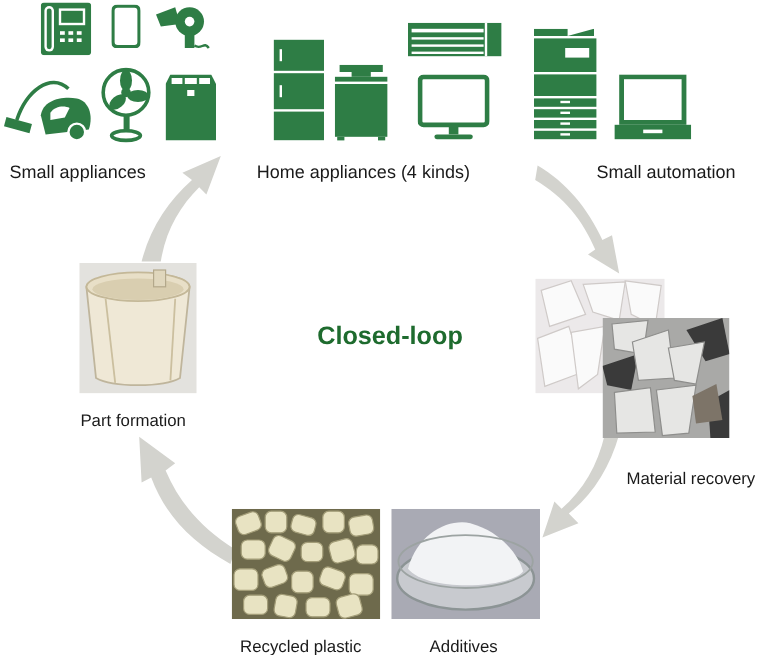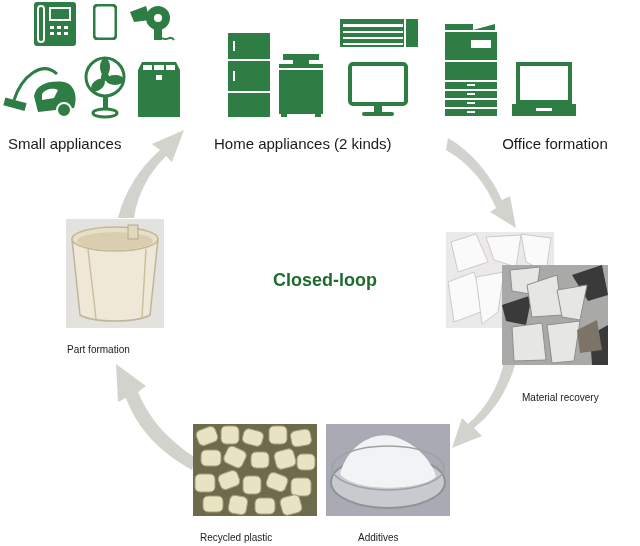--- a/index.html
+++ b/index.html
@@ -1,20 +1,20 @@
 <!DOCTYPE html>
 <html><head>
 <meta charset="utf-8">
 <style>
   html, body { margin:0; padding:0; background:#ffffff; }
   body { width:640px; height:546px; position:relative; overflow:hidden; font-family:"Liberation Sans", "DejaVu Sans", sans-serif; }
   .abs { position:absolute; }
   .label { position:absolute; color:#1a1a1a; font-size:15px; white-space:nowrap; text-align:center; line-height:20px; }
-  .label.small { font-size:10px;text-align:right; }
-  .title { position:absolute; color:#1e6b2e; font-weight:bold; font-size:18px; line-height:25px; text-align:center; }
+  .label.small { font-size:14px;text-align:right; }
+  .title { position:absolute; color:#1e6b2e; font-weight:bold; font-size:21px; line-height:25px; text-align:center; }
   .photo { position:absolute; overflow:hidden; }
   svg { display:block; }
 </style>
 </head>
 <body>
 
 <svg class="abs" style="left:0;top:0" width="640" height="546">
 
   <path fill="#d3d3ce" d="M118,218 C125,190 140,168 160,150 L152,144 L184,130 L172,162 L166,156 C150,172 138,192 134,218 Z"></path>
 
@@ -102,21 +102,21 @@
     <rect x="3" y="18" width="60" height="2" fill="#fff"></rect>
     <rect x="3" y="24" width="60" height="2" fill="#fff"></rect>
     <rect x="64" y="0" width="2" height="28" fill="#fff"></rect>
   </svg>
   <svg class="abs" style="left:128px;top:62px" width="60" height="56">
     <rect x="2" y="2" width="56" height="40" rx="3" fill="none" stroke="#2e7d45" stroke-width="4"></rect>
     <rect x="26" y="42" width="8" height="8" fill="#2e7d45"></rect>
     <rect x="14" y="50" width="32" height="4" rx="2" fill="#2e7d45"></rect>
   </svg>
 </div>
-<div class="label" style="left:214px;top:134px">Home appliances (2 kinds)</div>
+<div class="label" style="left:214px;top:134px">Home appliances (4 kinds)</div>
 
 <div class="abs" style="left:440px;top:0;width:200px;height:125px">
   <svg class="abs" style="left:5px;top:24px" width="56" height="94">
     <rect x="0" y="0" width="28" height="6" fill="#2e7d45"></rect>
     <polygon points="28,6 50,0 50,6" fill="#2e7d45"></polygon>
     <rect x="0" y="8" width="52" height="28" fill="#2e7d45"></rect>
     <rect x="26" y="16" width="20" height="8" fill="#fff"></rect>
     <rect x="0" y="38" width="52" height="18" fill="#2e7d45"></rect>
     <rect x="0" y="58" width="52" height="7" fill="#2e7d45"></rect>
     <rect x="0" y="67" width="52" height="7" fill="#2e7d45"></rect>
@@ -129,21 +129,21 @@
         <rect x="22" y="87" width="8" height="2"></rect>
       </g>
   </svg>
   <svg class="abs" style="left:72px;top:62px" width="64" height="56">
     <rect x="6" y="2" width="52" height="38" fill="none" stroke="#2e7d45" stroke-width="4"></rect>
     <rect x="0" y="42" width="64" height="12" fill="#2e7d45"></rect>
     <rect x="24" y="46" width="16" height="3" fill="#fff"></rect>
   </svg>
 </div>
 <div class="label" style="left:480px;top:134px;width:150px">
-  <div>Office formation</div>
+  <div>Small automation</div>
 </div>
 
 <div class="title" style="left:220px;top:268px;width:210px">
   <div>Closed-loop</div>
 </div>
 
 <div class="photo" style="left:446px;top:232px;width:108px;height:96px">
   <svg width="108" height="96">
     <rect width="108" height="96" fill="#ece9ea"></rect>
     <g fill="#fafafa" stroke="#cfcac8" stroke-width="1">

